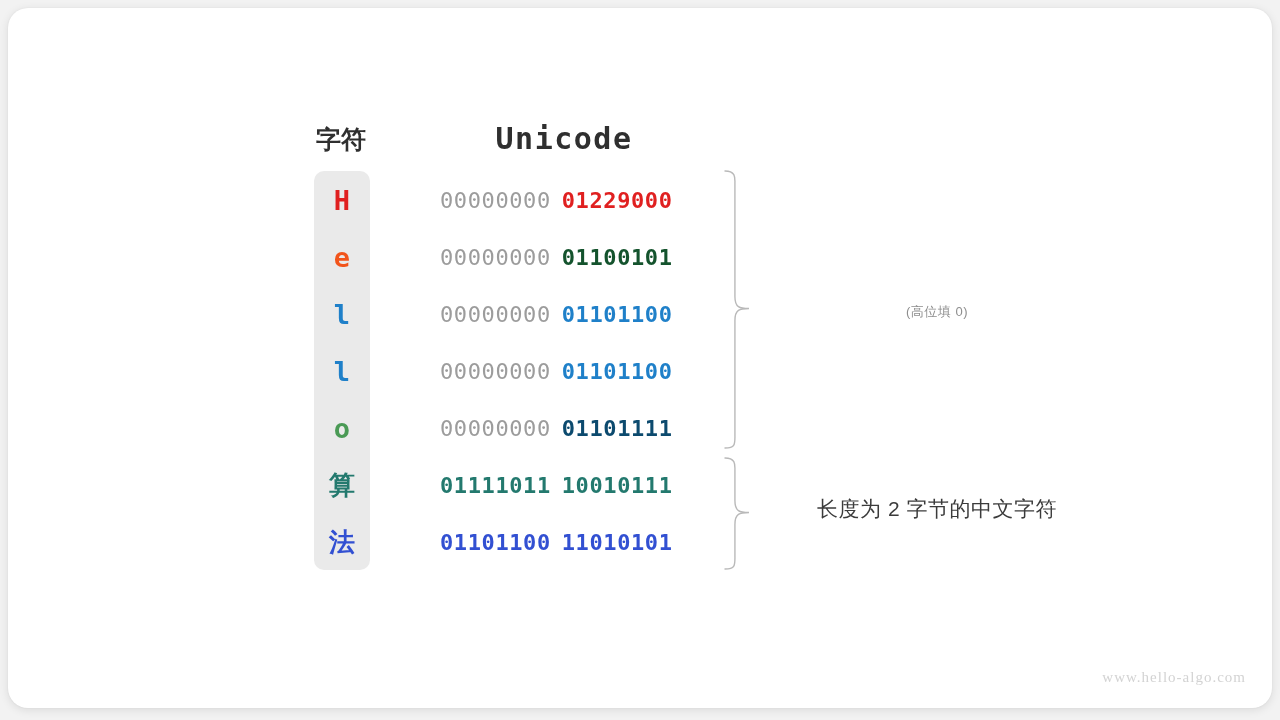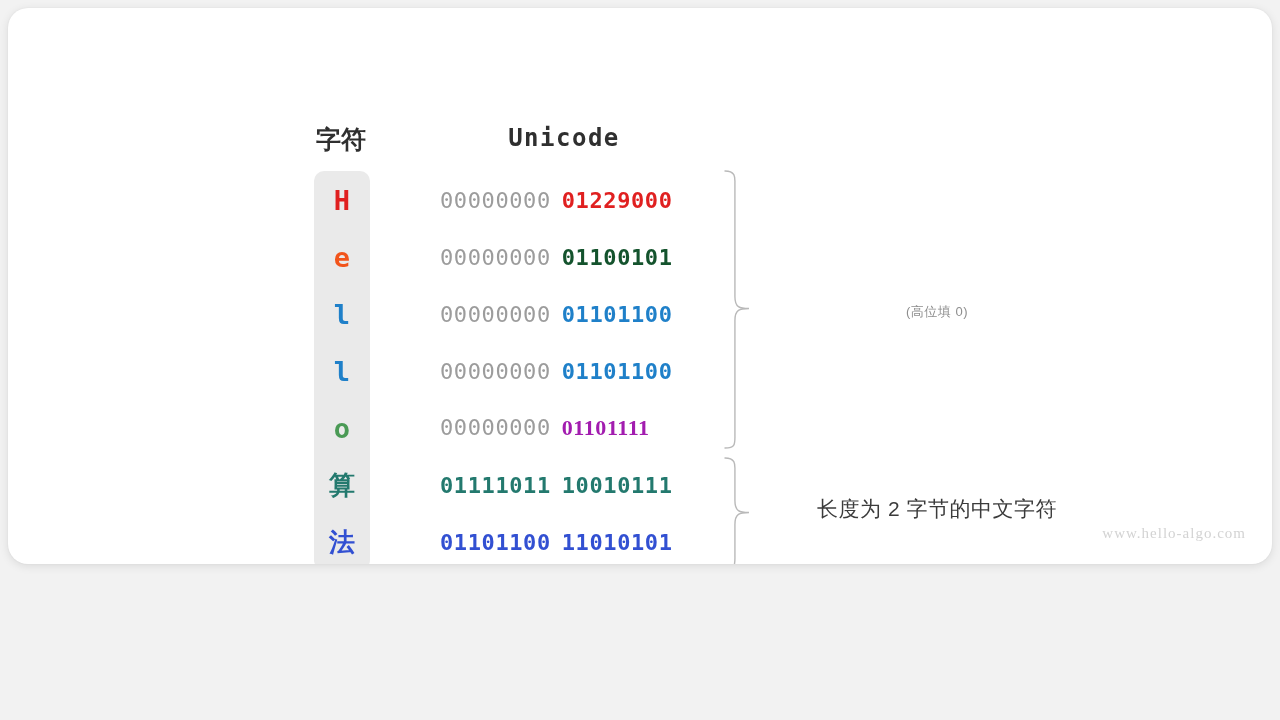--- a/index.html
+++ b/index.html
@@ -10,21 +10,21 @@
     overflow: hidden;
     background: #f2f2f2;
     font-family: "Liberation Sans", "DejaVu Sans", sans-serif;
   }
 
   #card {
     position: absolute;
     left: 8px;
     top: 8px;
     width: 1264px;
-    height: 556px;
+    height: 700px;
     background: #ffffff;
     border-radius: 20px;
     box-shadow: 0 2px 10px rgba(0,0,0,0.10), 0 0 2px rgba(0,0,0,0.06);
     overflow: hidden;
   }
 
   .hdr {
     position: absolute;
     font-weight: bold;
     color: #2f2f2f;
@@ -33,21 +33,21 @@
   }
   #hdr-char {
     left: 333px;
     top: 131px;
     font-size: 25px;
     font-family: "Liberation Sans", "DejaVu Sans", sans-serif;
   }
   #hdr-unicode {
     left: 556px;
     top: 130px;
-    font-size: 24px;
+    font-size: 30px;
     letter-spacing: 1.5px;
     font-family: "DejaVu Sans Mono", "Liberation Mono", monospace;
   }
 
   #char-pill {
     position: absolute;
     left: 306px;
     top: 163px;
     width: 56px;
     height: 399px;
@@ -140,21 +140,21 @@
   <div id="rows-layer">
       <div class="char-cell latin" style="top: 192px; color: rgb(224, 32, 32);">H</div>
       <div class="bits" style="top: 192px;"><span class="hi" style="color: rgb(156, 156, 156);">00000000</span><span class="gap"></span><span class="lo" style="color: rgb(224, 32, 32);">01229000</span></div>
       <div class="char-cell latin" style="top: 249px; color: rgb(242, 84, 27);">e</div>
       <div class="bits" style="top: 249px;"><span class="hi" style="color: rgb(156, 156, 156);">00000000</span><span class="gap"></span><span class="lo" style="color: #14532d;">01100101</span></div>
       <div class="char-cell latin" style="top: 306px; color: rgb(31, 128, 201);">l</div>
       <div class="bits" style="top: 306px;"><span class="hi" style="color: rgb(156, 156, 156);">00000000</span><span class="gap"></span><span class="lo" style="color: rgb(31, 128, 201);">01101100</span></div>
       <div class="char-cell latin" style="top: 363px; color: rgb(31, 128, 201);">l</div>
       <div class="bits" style="top: 363px;"><span class="hi" style="color: rgb(156, 156, 156);">00000000</span><span class="gap"></span><span class="lo" style="color: rgb(31, 128, 201);">01101100</span></div>
       <div class="char-cell latin" style="top: 420px; color: rgb(74, 154, 85);">o</div>
-      <div class="bits" style="top: 420px;"><span class="hi" style="color: rgb(156, 156, 156);">00000000</span><span class="gap"></span><span class="lo" style="color: #a21caf; font-family: Liberation Serif, serif;">01101111</span></div>
+      <div class="bits" style="top: 420px;"><span class="hi" style="color: rgb(156, 156, 156);">00000000</span><span class="gap"></span><span class="lo" style="color: #0c4a6e;">01101111</span></div>
       <div class="char-cell cjk" style="top: 477px; color: rgb(35, 121, 110);">算</div>
       <div class="bits" style="top: 477px;"><span class="hi bold" style="color: rgb(35, 121, 110);">01111011</span><span class="gap"></span><span class="lo" style="color: rgb(35, 121, 110);">10010111</span></div>
       <div class="char-cell cjk" style="top: 534px; color: rgb(50, 80, 210);">法</div>
       <div class="bits" style="top: 534px; text-align: center;"><span class="hi bold" style="color: rgb(50, 80, 210);">01101100</span><span class="gap"></span><span class="lo" style="color: rgb(50, 80, 210);">11010101</span></div>
     </div>
 
   <div id="braces-layer">
       <svg class="brace" width="26" height="279" style="top: 162px;">
         <path d="M 1,1 C 12,1 10.92,8.399999999999999 10.92,13 L 10.92,126.5 C 10.92,137.5 15.6,138.5 25,138.5 C 15.6,138.5 10.92,139.5 10.92,150.5 L 10.92,264 C 10.92,273.4 12,278 1,278" fill="none" stroke="#b9b9b9" stroke-width="1.4" stroke-linecap="round"></path>
       </svg>

